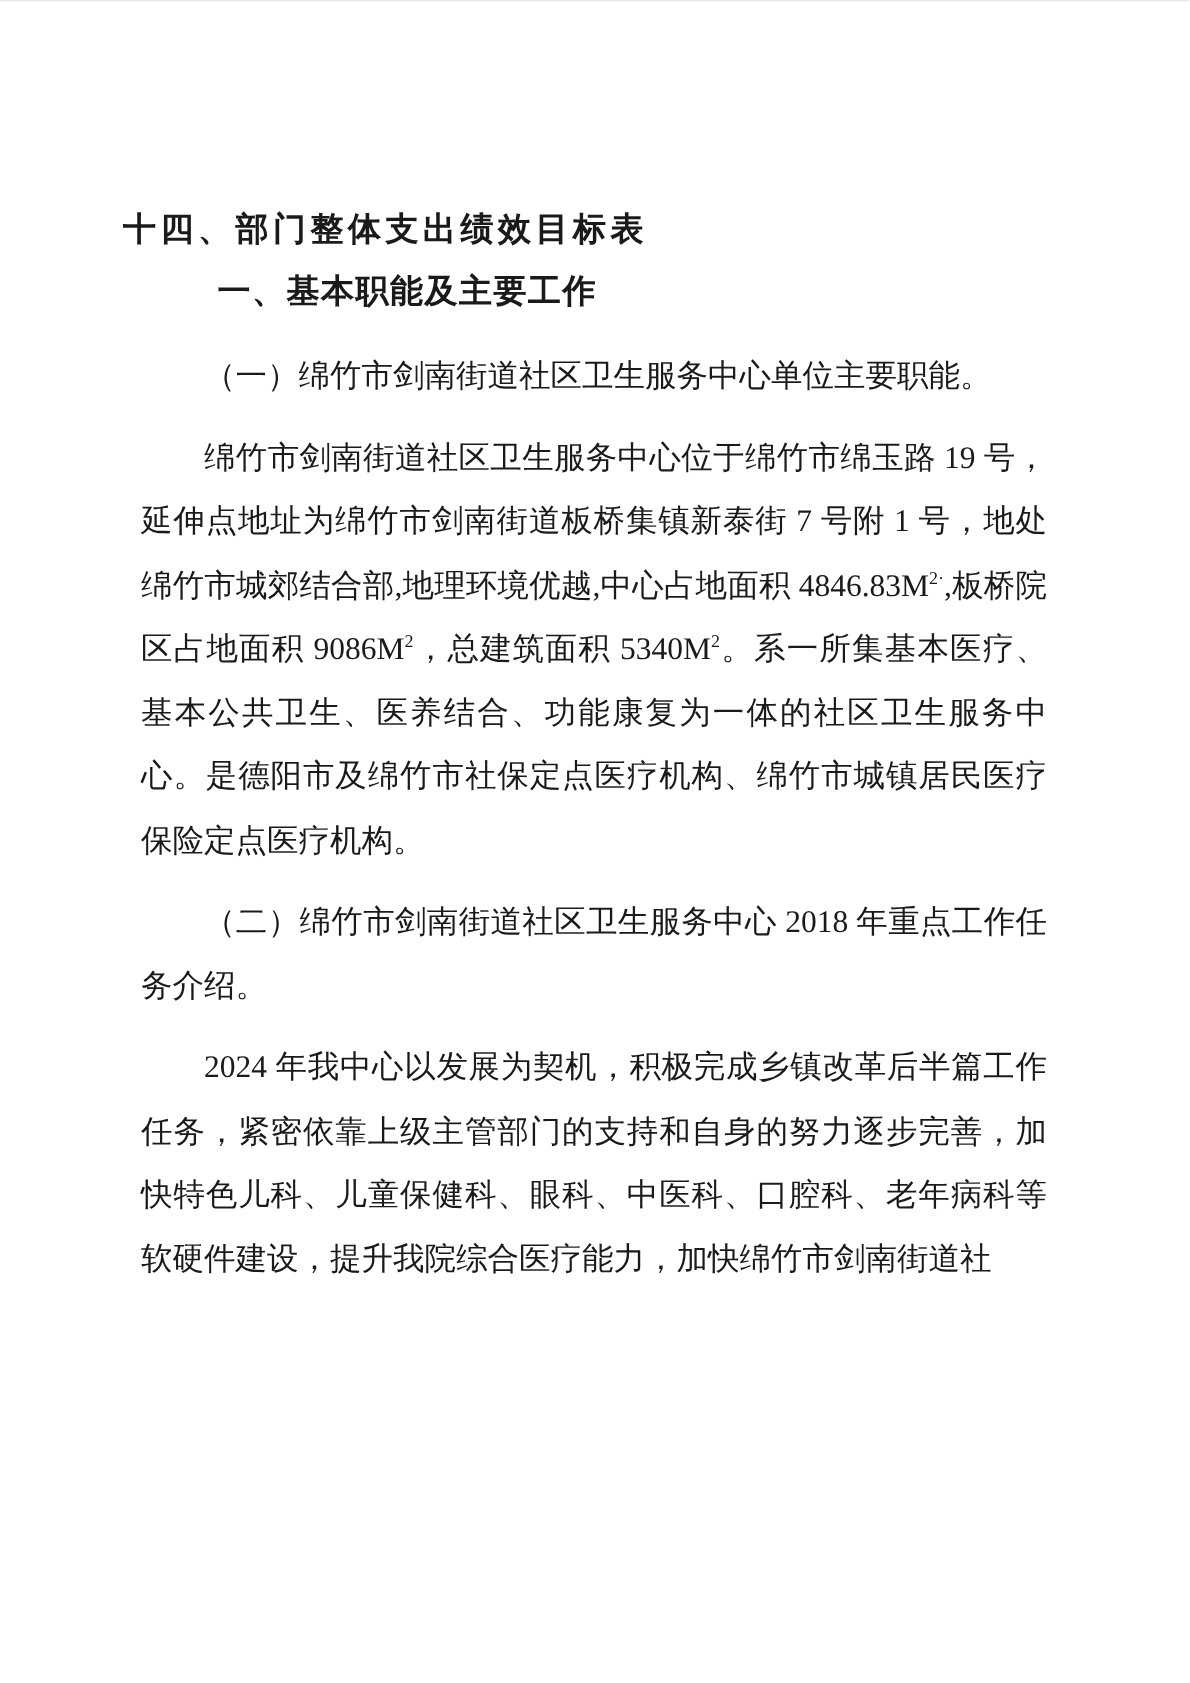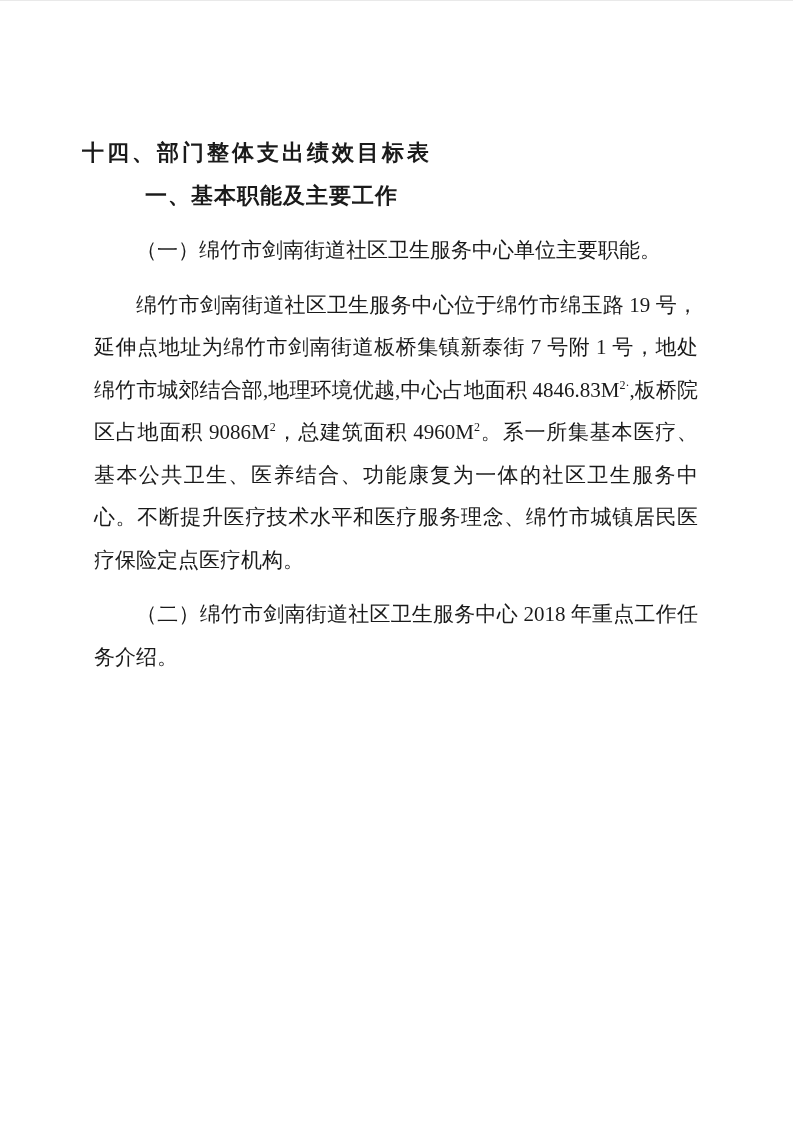--- a/index.html
+++ b/index.html
@@ -43,21 +43,21 @@
   .doc-title .t-text {
     font-family: "Liberation Sans", "DejaVu Sans", sans-serif;
     font-weight: 800;
     letter-spacing: 3px;
   }
   .section-heading {
     margin: 0;
     font-size: 22px;
     line-height: 43px;
     font-weight: 700;
-    font-family: Liberation Serif, serif;
+    font-family: Liberation Mono, monospace;
     text-indent: 63px;
     letter-spacing: 1px;
     white-space: nowrap;
   }
   .body-text {
     margin-top: 9px;
     font-size: 21px;
     line-height: 42.5px;
     text-align: justify;
   }
@@ -85,22 +85,23 @@
 
 <div class="page">
   <div class="content">
 
     <h1 class="doc-title"><span class="t-num">十四、</span><span class="t-text">部门整体支出绩效目标表</span></h1>
 
     <h2 class="section-heading">一、基本职能及主要工作</h2>
 
     <div class="body-text">
       <p>（一）绵竹市剑南街道社区卫生服务中心单位主要职能。</p>
-      <p><span>绵竹市剑南街道社区卫生服务中心位于绵竹市绵玉路 19 号，延伸点地址为绵竹市剑南街道板桥集镇新泰街 7 号附 1 号，地处绵竹市城郊结合部,地理环境优越,中心占地面积 4846.83M</span><sup>2·</sup><span>,板桥院区占地面积 9086M</span><sup>2</sup><span>，总建筑面积 4960M</span><sup>2</sup><span>。系一所集基本医疗、基本公共卫生、医养结合、功能康复为一体的社区卫生服务中心。不断提升医疗技术水平和医疗服务理念、绵竹市城镇居民医疗保险定点医疗机构。</span></p>
+      <p><span>绵竹市剑南街道社区卫生服务中心位于绵竹市绵玉路 19 号，延伸点地址为绵竹市剑南街道板桥集镇新泰街 7 号附 1 号，地处绵竹市城郊结合部,地理环境优越,中心占地面积 4846.83M</span><sup>2·</sup><span>,板桥院区占地面积 9086M</span><sup>2</sup><span>，总建筑面积 5340M</span><sup>2</sup><span>。系一所集基本医疗、基本公共卫生、医养结合、功能康复为一体的社区卫生服务中心。是德阳市及绵竹市社保定点医疗机构、绵竹市城镇居民医疗保险定点医疗机构。</span></p>
       <p>（二）绵竹市剑南街道社区卫生服务中心 2018 年重点工作任务介绍。</p>
+      <p>2024 年我中心以发展为契机，积极完成乡镇改革后半篇工作任务，紧密依靠上级主管部门的支持和自身的努力逐步完善，加快特色儿科、儿童保健科、眼科、中医科、口腔科、老年病科等软硬件建设，提升我院综合医疗能力，加快绵竹市剑南街道社</p>
     </div>
 
   </div>
 
   <div class="footer">
     <span>3</span>
   </div>
 </div>
 
 </body></html>

